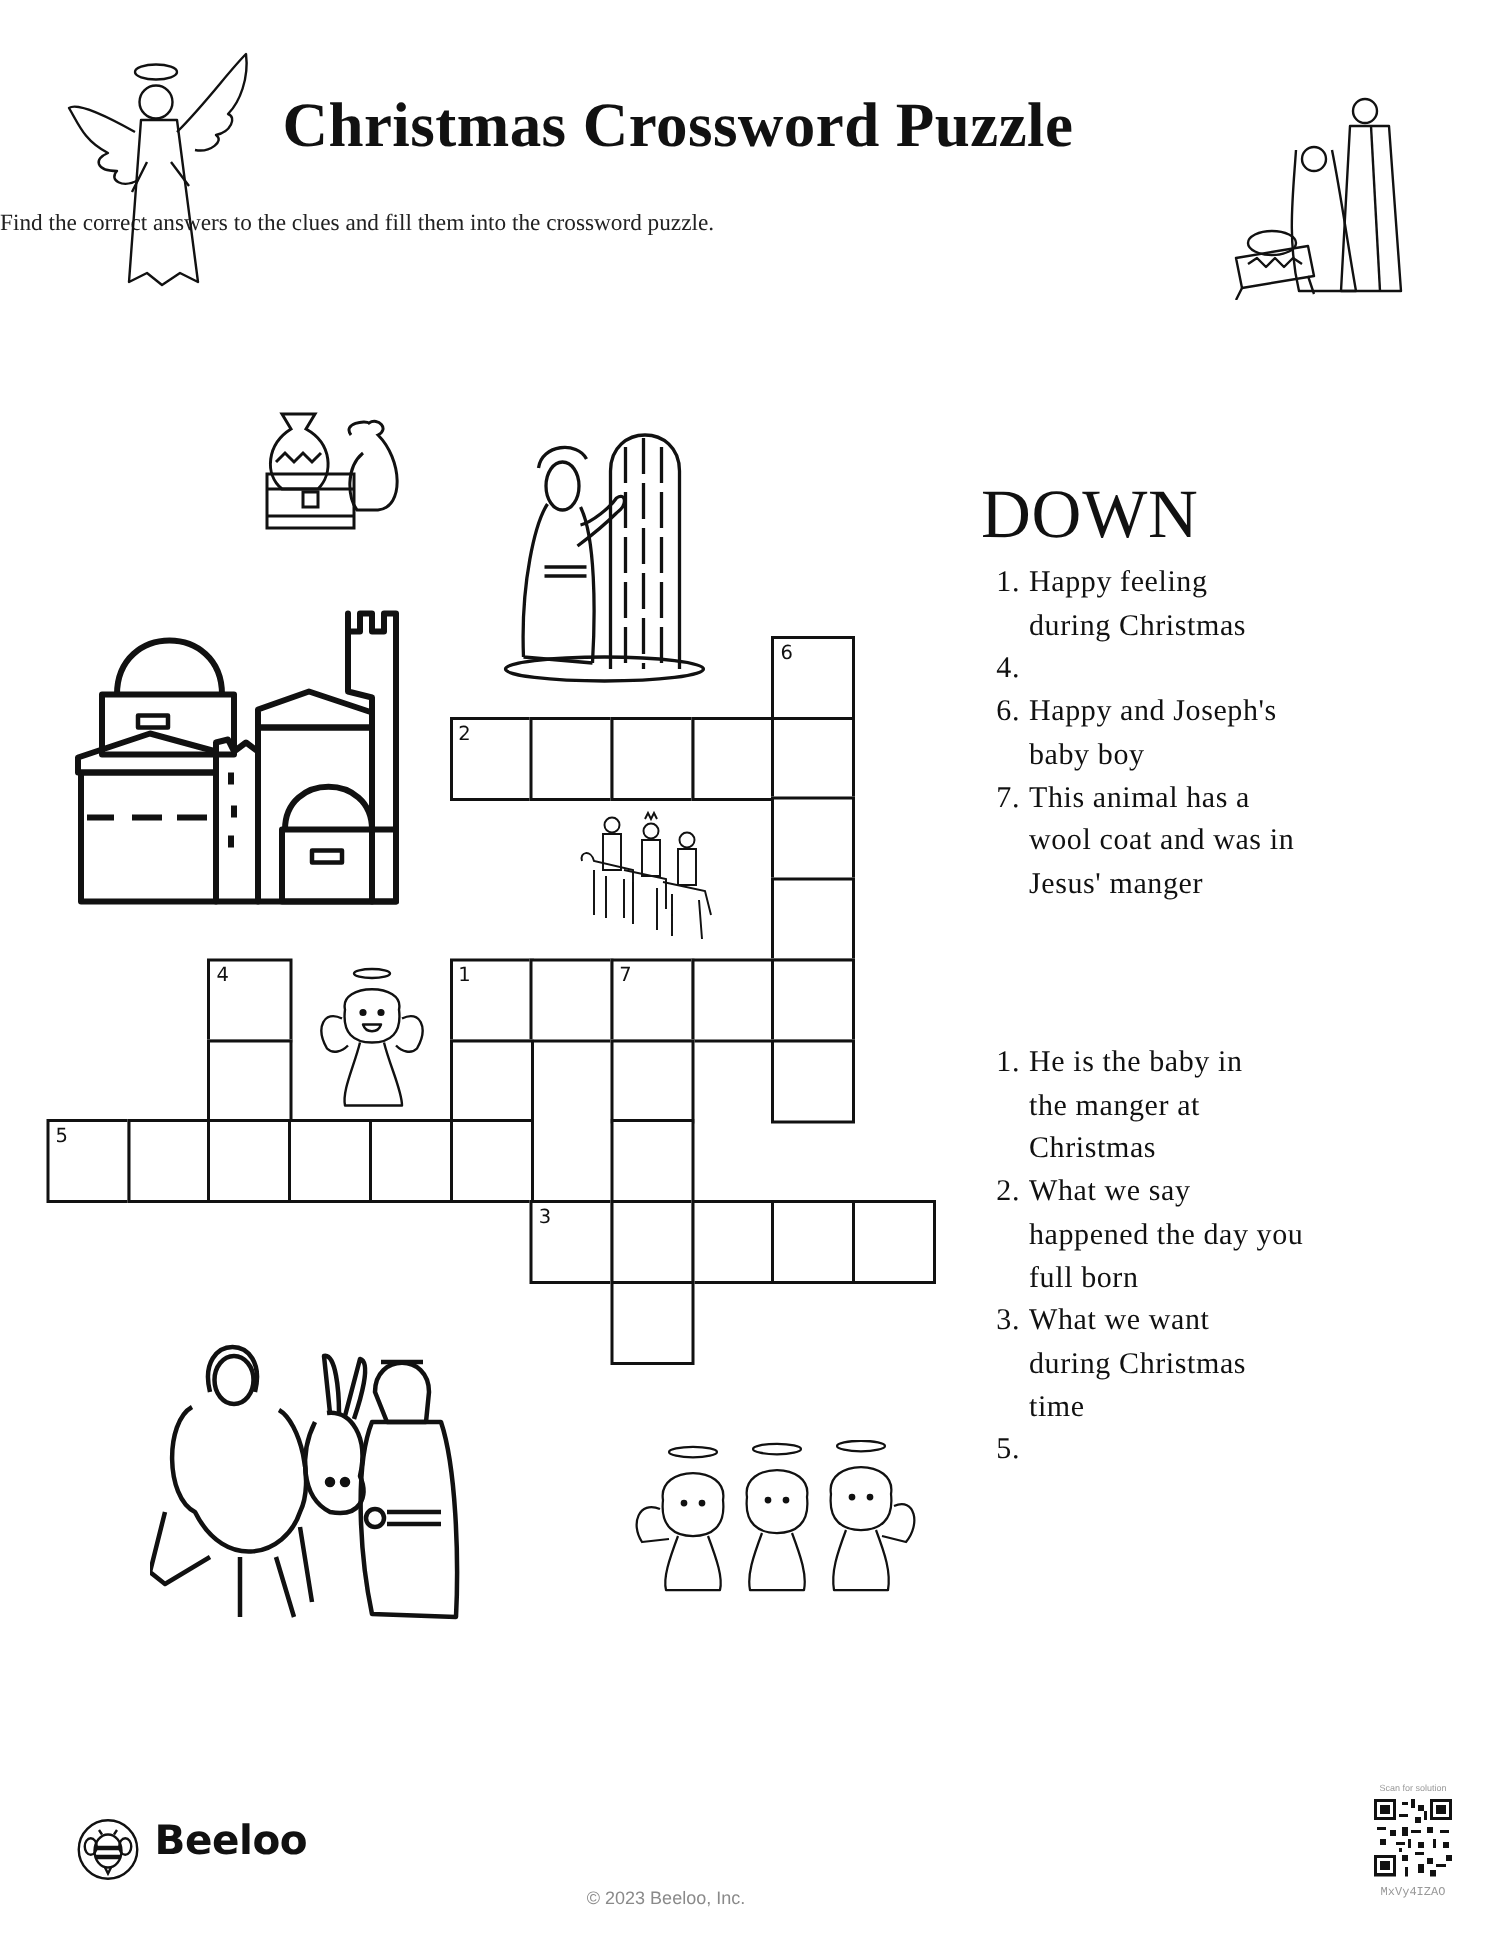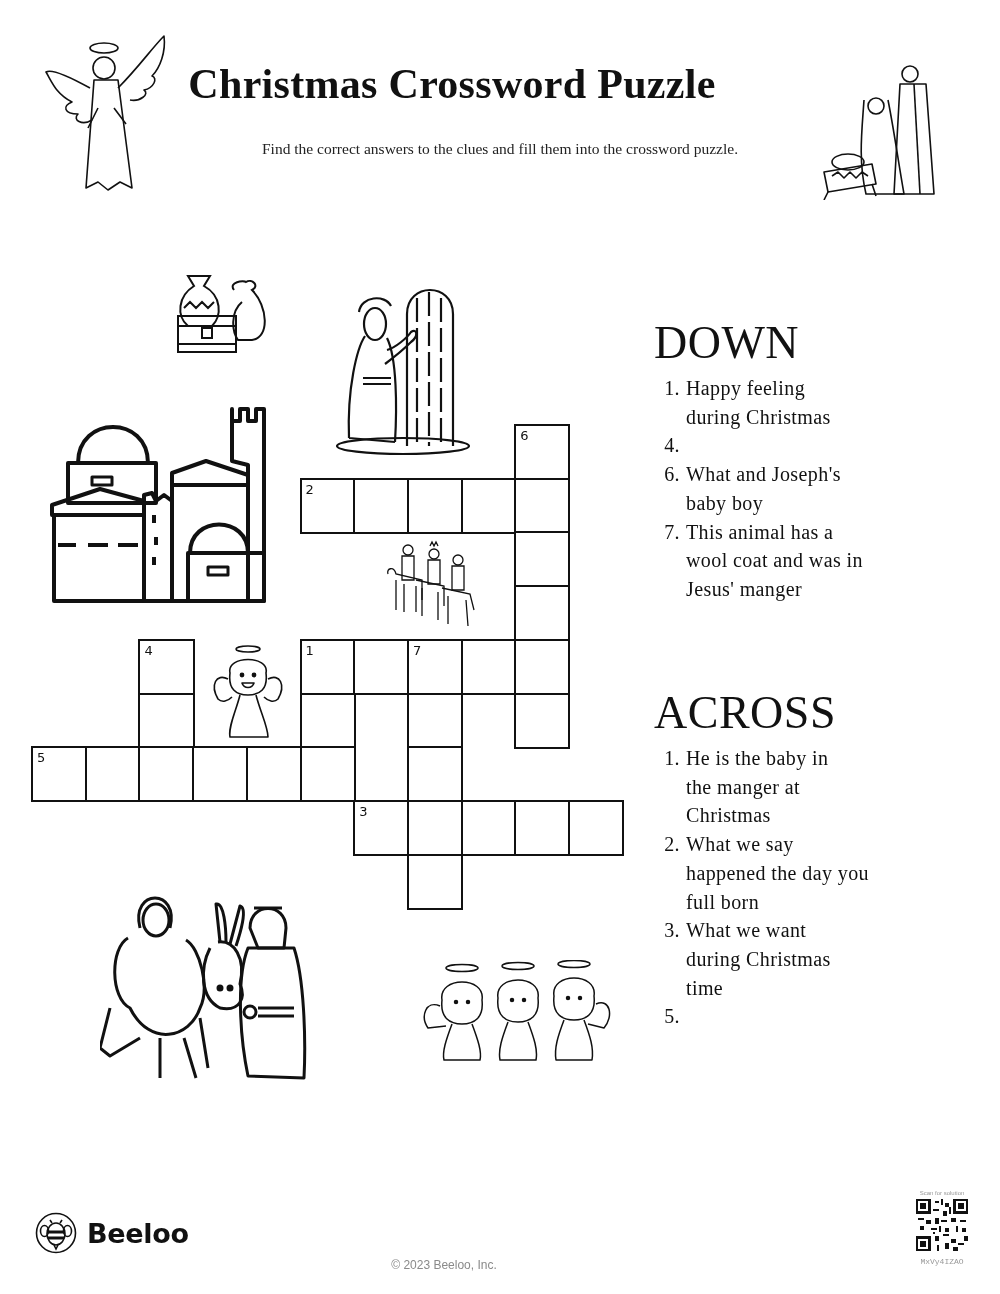--- a/index.html
+++ b/index.html
@@ -5,21 +5,21 @@
   * { box-sizing: border-box; margin: 0; padding: 0; }
   html, body { width: 1000px; height: 1294px; background: #ffffff; overflow: hidden; }
   body { position: relative; font-family: "DejaVu Serif", "Liberation Serif", serif; color: #111; }
 
   .title {
     position: absolute; left: 0; width: 904px; top: 60px; text-align: center;
     font-family: "Liberation Serif", "DejaVu Serif", serif;
     font-size: 42px; font-weight: bold; letter-spacing: 0.3px; color: #111;
   }
   .subtitle {
-    position: absolute; left: 0; width: 1000px; top: 140px; text-align: center;
+    position: absolute; left: 0; width: 1000px; top: 140px; text-align: left;
     font-family: "Liberation Serif", serif; font-size: 15.5px; color: #222;
   }
 
   .illus { position: absolute; }
   .illus svg { width: 100%; height: 100%; display: block; }
 
   
   .grid { position: absolute; left: 0; top: 0; width: 1000px; height: 1294px; pointer-events: none; }
   .cell {
     position: absolute; width: 55px; height: 55px;
@@ -38,21 +38,21 @@
   }
   .clue-list { list-style: none; margin-top: 6px; }
   .clue-item {
     display: flex; font-family: "Liberation Serif", serif;
     font-size: 20px; line-height: 28.7px; color: #111; letter-spacing: 0.4px;
   }
   .clue-num { width: 32px; text-align: right; padding-right: 6px; flex: none; }
   .clue-text { flex: 1; white-space: pre-line; }
 
   
-  .logo { position: absolute; left: 35px; top: 1212px; display: flex; align-items: center; }
+  .logo { position: absolute; left: 51px; top: 1212px; display: flex; align-items: flex-start; }
   .logo-mark { width: 42px; height: 42px; }
   .logo-text {
     margin-left: 10px; font-family: "DejaVu Sans", "Liberation Sans", sans-serif;
     font-weight: bold; font-size: 27px; color: #111; letter-spacing: -0.3px;
   }
   .copyright {
     position: absolute; left: 0; width: 888px; top: 1258px; text-align: center;
     font-family: "Liberation Sans", sans-serif; font-size: 12px; color: #8a8a8a;
   }
   .qr-block { position: absolute; left: 912px; top: 1190px; width: 60px; text-align: center; }
@@ -253,34 +253,33 @@
     <li class="clue-item">
       <span class="clue-num">1.</span>
       <span class="clue-text">Happy feeling
 during Christmas</span>
     </li>
     <li class="clue-item">
       <span class="clue-num">4.</span>
     </li>
     <li class="clue-item">
       <span class="clue-num">6.</span>
-      <span class="clue-text">What and Joseph's
+      <span class="clue-text">Happy and Joseph's
 baby boy</span>
     </li>
     <li class="clue-item">
       <span class="clue-num">7.</span>
       <span class="clue-text">This animal has a
 wool coat and was in
 Jesus' manger</span>
     </li>
   </ul>
 </div>
 
 <div class="clues" style="top:688px;">
-  <div class="clue-heading">ACROSS</div>
   <ul class="clue-list">
     <li class="clue-item">
       <span class="clue-num">1.</span>
       <span class="clue-text">He is the baby in
 the manger at
 Christmas</span>
     </li>
     <li class="clue-item">
       <span class="clue-num">2.</span>
       <span class="clue-text">What we say

